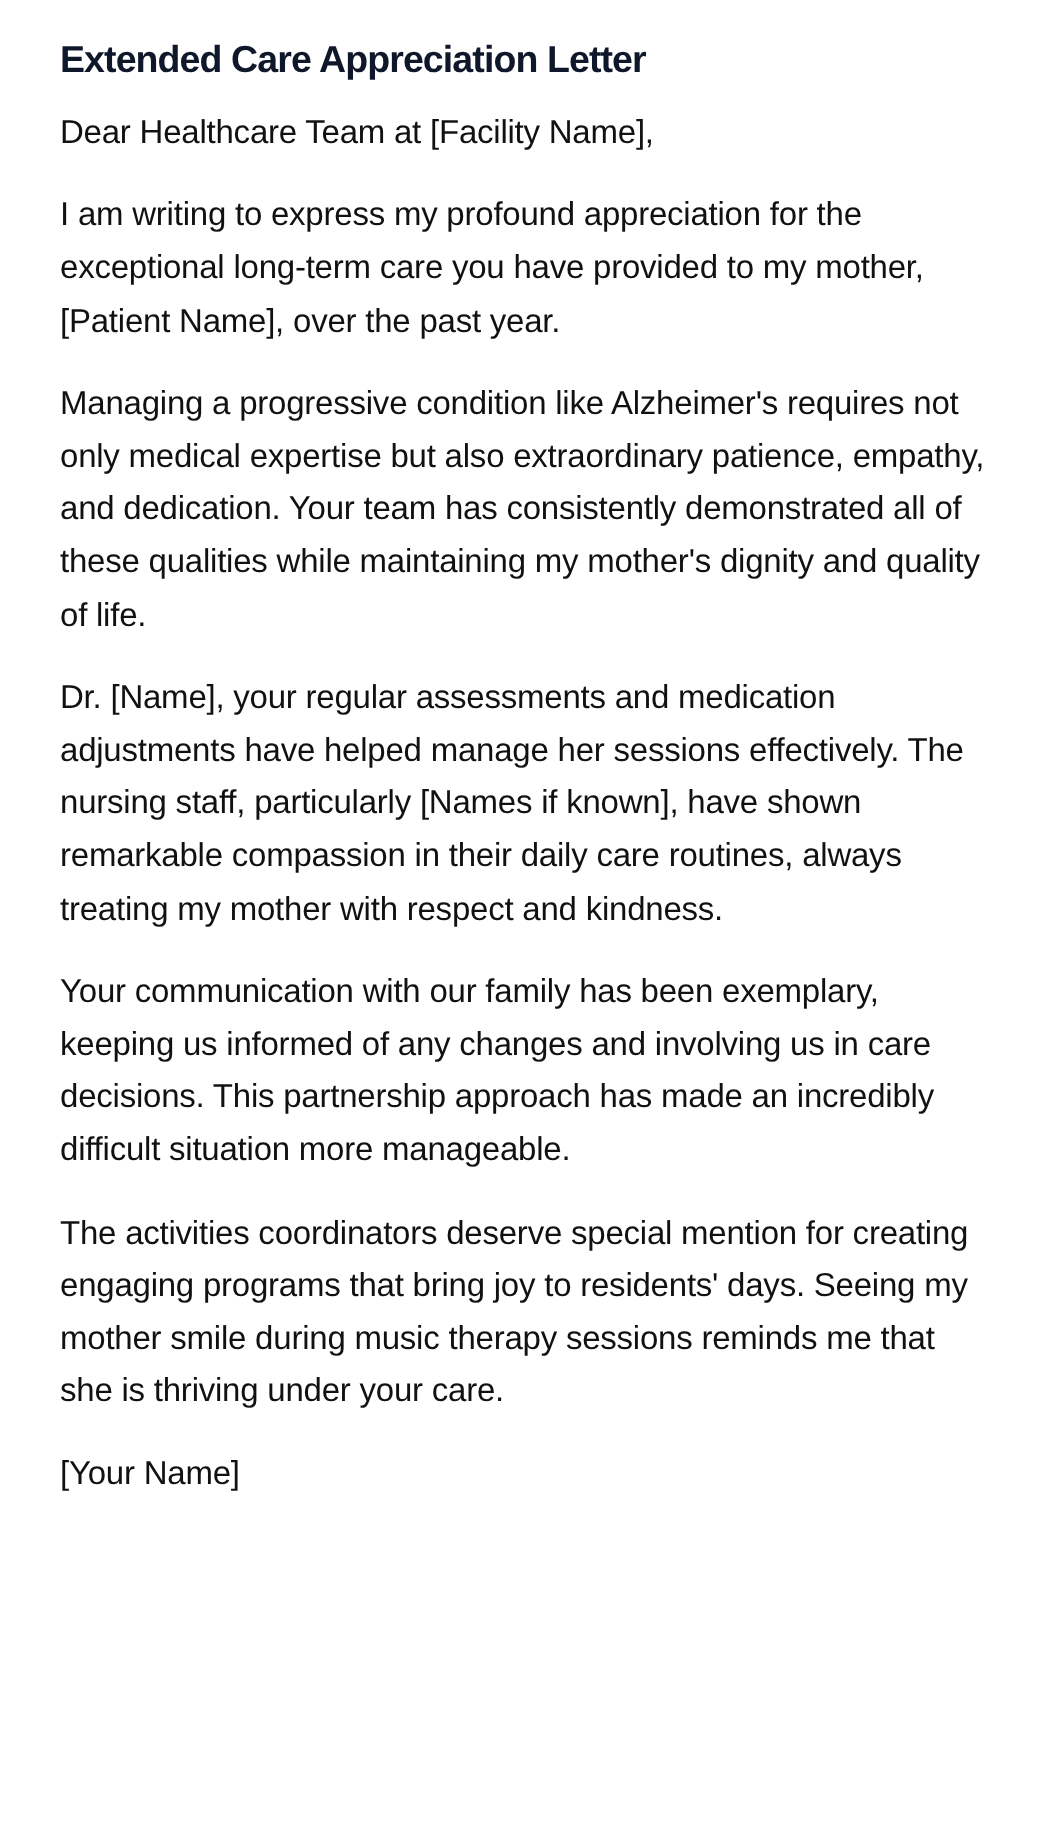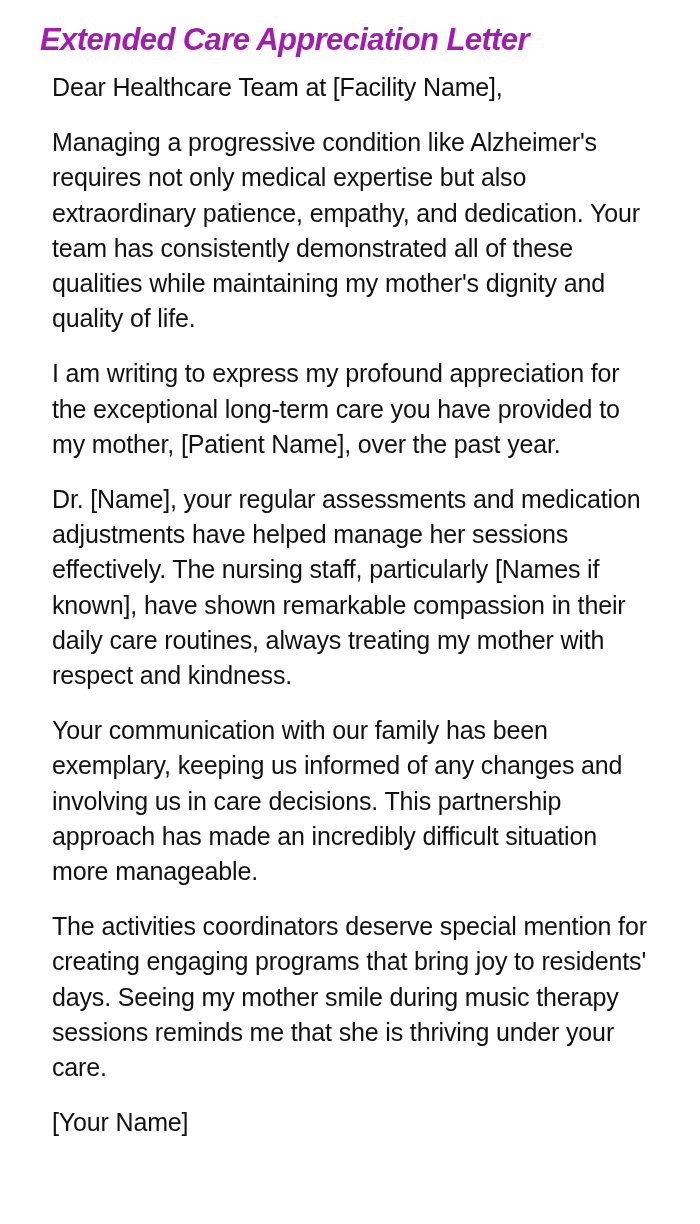--- a/index.html
+++ b/index.html
@@ -1,27 +1,27 @@
 <!DOCTYPE html>
 <html><head>
 <meta charset="utf-8">
 <style>
   html, body { margin: 0; padding: 0; background: #ffffff; }
   body { width: 700px; height: 1224px; overflow: hidden; position: relative; }
   .page { position: absolute; left: 40px; top: 22px; width: 620px; color: #111111; font-family: "Liberation Sans", sans-serif; }
-  h1 { margin: 0; font-size: 31px; font-weight: bold; line-height: 36px; letter-spacing: -0.6px; color: #a21caf; font-style: italic; }
-  p { margin: 12px; font-size: 25px; line-height: 35.2px; letter-spacing: -0.15px; }
+  h1 { margin: 0; font-size: 25px; font-weight: bold; line-height: 36px; letter-spacing: -0.6px; color: #0f172a; }
+  p { margin: 0; font-size: 22px; line-height: 35.2px; letter-spacing: -0.15px; }
   .salutation { margin-top: 12px; }
   .para { margin-top: 20px; }
 </style>
 </head>
 <body>
 
 <div class="page">
   <h1>Extended Care Appreciation Letter</h1>
   <p class="salutation">Dear Healthcare Team at [Facility Name],</p>
+  <p class="para">I am writing to express my profound appreciation for the exceptional long-term care you have provided to my mother, [Patient Name], over the past year.</p>
   <p class="para">Managing a progressive condition like Alzheimer's requires not only medical expertise but also extraordinary patience, empathy, and dedication. Your team has consistently demonstrated all of these qualities while maintaining my mother's dignity and quality of life.</p>
-  <p class="para">I am writing to express my profound appreciation for the exceptional long-term care you have provided to my mother, [Patient Name], over the past year.</p>
   <p class="para">Dr. [Name], your regular assessments and medication adjustments have helped manage her sessions effectively. The nursing staff, particularly [Names if known], have shown remarkable compassion in their daily care routines, always treating my mother with respect and kindness.</p>
   <p class="para">Your communication with our family has been exemplary, keeping us informed of any changes and involving us in care decisions. This partnership approach has made an incredibly difficult situation more manageable.</p>
   <p class="para">The activities coordinators deserve special mention for creating engaging programs that bring joy to residents' days. Seeing my mother smile during music therapy sessions reminds me that she is thriving under your care.</p>
   <p class="para">[Your Name]</p>
 </div>
 
 </body></html>

